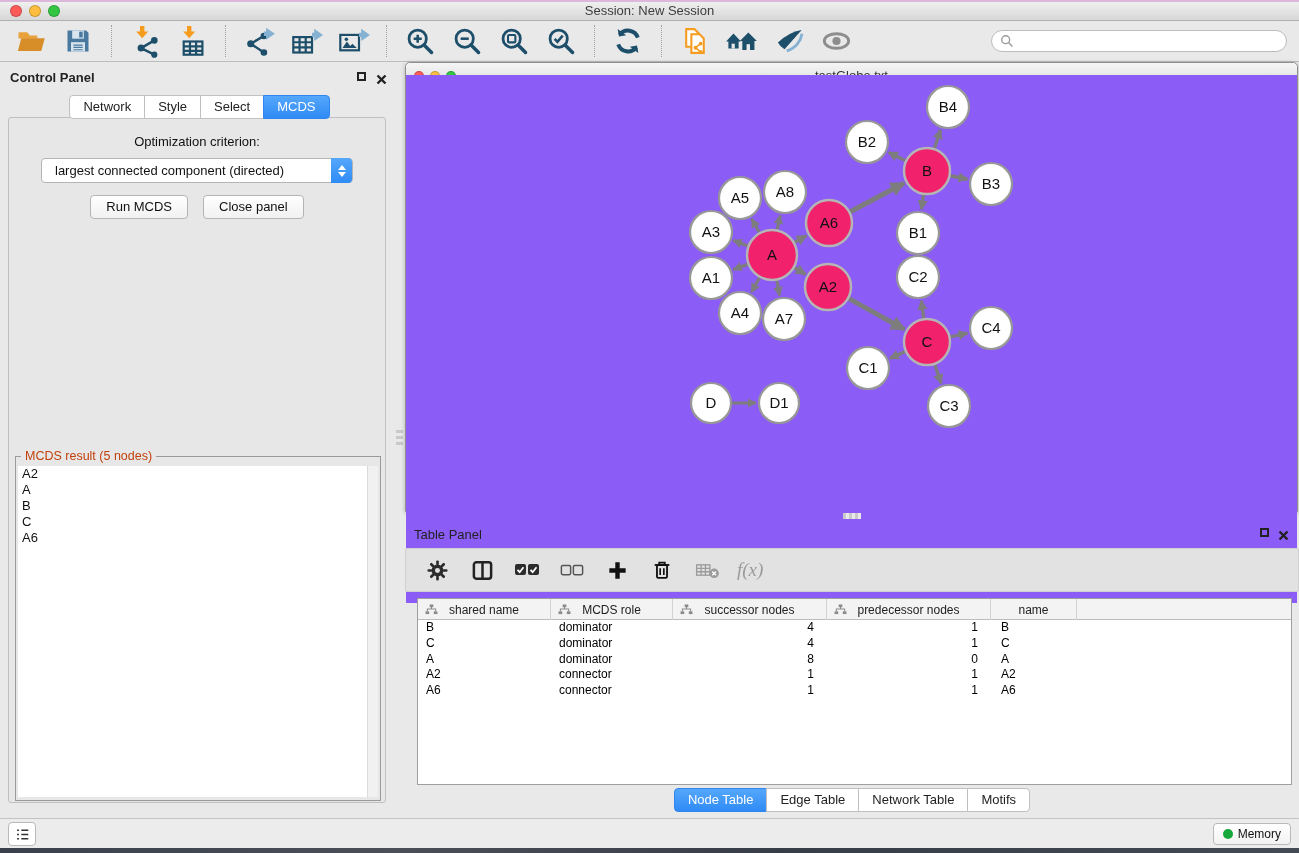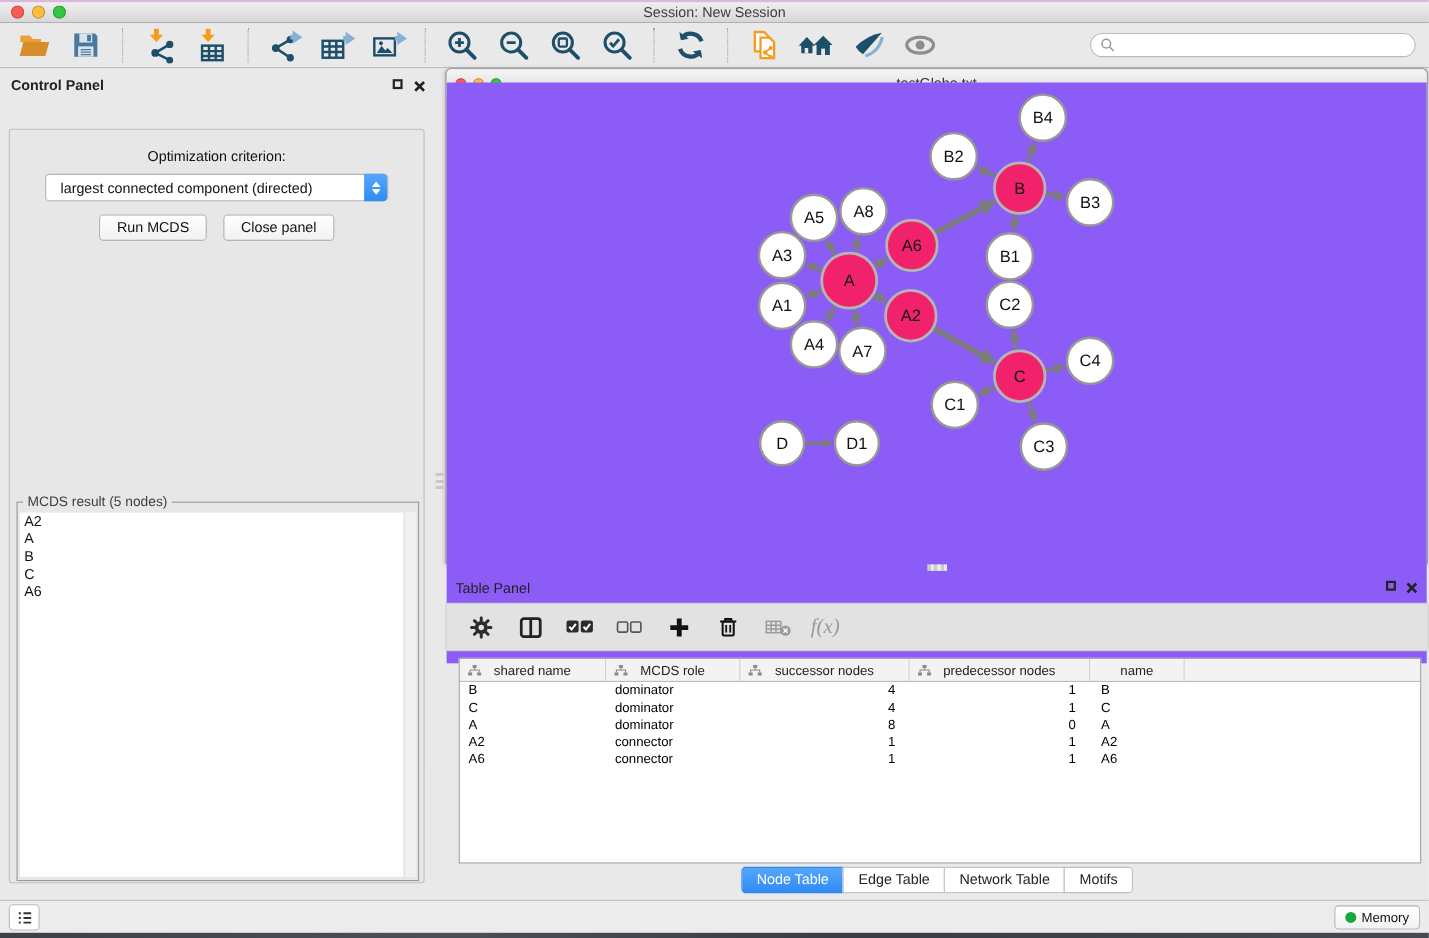--- a/index.html
+++ b/index.html
@@ -44,21 +44,21 @@
     border:1px solid #b5b5b5; border-radius:4px; display:flex; align-items:center; padding-left:13px;
     font-size:13px; color:#111; }
   .stepper { position:absolute; right:0; top:-1px; width:21px; height:25px; border-radius:0 4px 4px 0;
     background:linear-gradient(#55a7fb,#2f8bf5); display:flex; flex-direction:column; align-items:center; justify-content:center; gap:2px; }
   .tri-up { width:0; height:0; border-left:4px solid transparent; border-right:4px solid transparent; border-bottom:5px solid #fff; }
   .tri-down { width:0; height:0; border-left:4px solid transparent; border-right:4px solid transparent; border-top:5px solid #fff; }
   .cp-buttons { display:flex; justify-content:center; gap:15px; margin-top:12px; }
   .btn { font-family:"Liberation Sans", sans-serif; font-size:13px; color:#111; padding:3px 15px 4px;
     background:linear-gradient(#ffffff,#f1f1f1); border:1px solid #b5b5b5; border-radius:4px; }
   .result-group { position:absolute; left:6px; top:338px; width:366px; height:345px; border:1px solid #9a9a9a; }
-  .result-legend { position:absolute; top:-8px; left:5px; background:#e7e7e7; padding:0 4px; font-size:12.5px; color:#404040; }
+  .result-legend { position:absolute; top:-8px; left:5px; background:#e7e7e7; padding:0 4px; font-size:12.5px; color:#c2410c; }
   .result-list { position:absolute; left:2px; top:9px; right:2px; bottom:3px; background:#fff; overflow:hidden; }
   .result-item { font-size:13px; color:#111; line-height:16px; padding-left:4px; }
   .result-scroll { position:absolute; right:0; top:0; bottom:0; width:11px; background:#f1f1f1; border-left:1px solid #dadada; }
 
   
   .netwin { position:absolute; left:405px; top:62px; width:893px; height:450px; background:#fff;
     border:1px solid #8f8f8f; border-radius:5px 5px 0 0; box-shadow:0 1px 4px rgba(0,0,0,.25); }
   .net-titlebar { position:relative; height:26px; background:linear-gradient(#f5f5f5,#dadada);
     border-bottom:1px solid #a8a8a8; border-radius:5px 5px 0 0; }
   .net-lights { position:absolute; left:8px; top:8px; display:flex; gap:6px; }
@@ -265,20 +265,26 @@
   </div>
 
   <div class="cpanel">
     <div class="cp-header">
       <span class="cp-title">Control Panel</span>
       <span class="wc-float"></span>
       <span class="wc-close"><svg width="11" height="11" viewBox="0 0 11 11">
             <path d="M1.5 1.5l8 8M9.5 1.5l-8 8" stroke="#222" stroke-width="2.4"></path>
           </svg></span>
     </div>
+    <div class="cp-tabs">
+        <div class="cp-tab">Network</div>
+        <div class="cp-tab">Style</div>
+        <div class="cp-tab">Select</div>
+        <div class="cp-tab active">MCDS</div>
+      </div>
     <div class="cp-body">
       <div class="opt-label">Optimization criterion:</div>
       <div class="cp-select">
         <span>largest connected component (directed)</span>
         <span class="stepper">
             <span class="tri-up"></span>
             <span class="tri-down"></span>
           </span>
       </div>
       <div class="cp-buttons">

